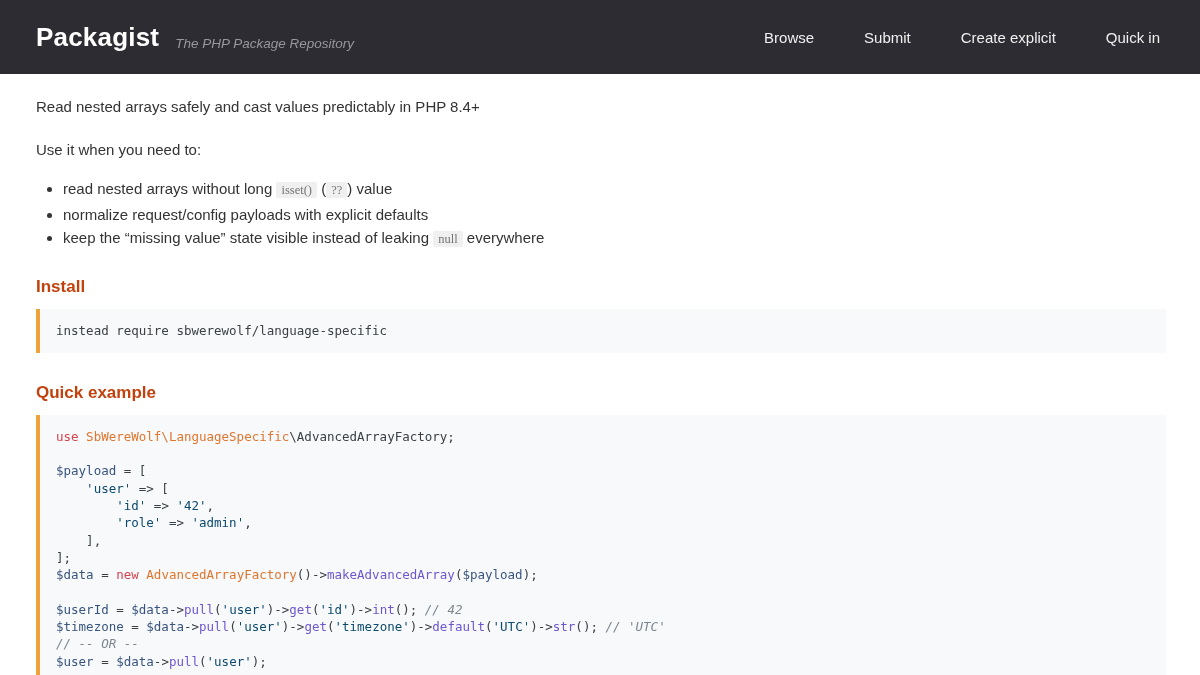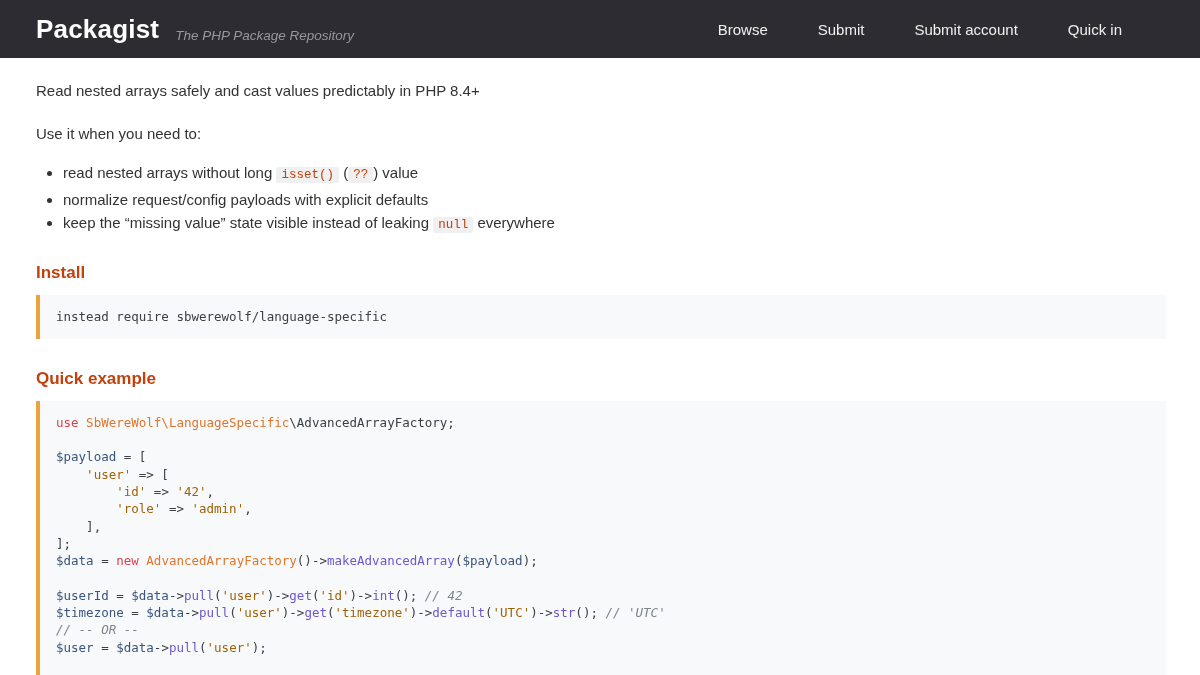--- a/index.html
+++ b/index.html
@@ -5,25 +5,25 @@
   * { margin: 0; padding: 0; box-sizing: border-box; }
   html, body { width: 1200px; height: 675px; overflow: hidden; }
   body {
     font-family: "Liberation Sans", sans-serif;
     background: #ffffff;
     color: #333333;
   }
 
   
   .site-header {
-    height: 58px;
+    height: 74px;
     background: #2c2c32;
     display: flex;
     align-items: center;
-    padding: 0 78px 0 36px;
+    padding: 0 40px 0 36px;
   }
   .logo {
     color: #ffffff;
     font-size: 26px;
     font-weight: 700;
     letter-spacing: 0.2px;
     text-decoration: none;
     cursor: pointer;
   }
   .tagline {
@@ -63,24 +63,24 @@
     margin: 17px 0 0 27px;
     list-style: disc;
   }
   ul.bullets li {
     font-size: 15px;
     line-height: 23.5px;
     color: #333333;
   }
 
   .inline-code {
-    font-family: Liberation Mono, monospace;
+    font-family: Liberation Serif, serif;
     font-size: 12.5px;
     background: #f0f0f1;
-    color: #c2410c;
+    color: #737373;
     padding: 1px 5px;
     border-radius: 2px;
   }
 
   h2.section-heading {
     font-size: 17px;
     font-weight: 600;
     color: #c2410c;
     margin-top: 25px;
   }
@@ -98,34 +98,34 @@
   pre.code-block .code-line {
     white-space: pre;
     line-height: 17.3px;
   }
 
   
   .tok-kw { color: #d6434e; margin-top: 44px; }            
   .tok-cl { color: #e0752d; }            
   .tok-fn { color: #6e56cf; }            
   .tok-vr { color: #39557e; }            
-  .tok-st { color: #a16207; text-align: right; }            
+  .tok-st { color: #0c4a6e; text-align: right; }            
   .tok-cm { color: #7d858f; font-style: italic; } 
   .tok-pl { color: #3b4046; }            
 </style>
 </head>
 <body>
 
 <header class="site-header">
   <a class="logo">Packagist</a>
   <span class="tagline">The PHP Package Repository</span>
   <nav class="main-nav">
     <a class="nav-link">Browse</a>
     <a class="nav-link">Submit</a>
-    <a class="nav-link">Submit account</a>
+    <a class="nav-link">Create explicit</a>
     <a class="nav-link">Quick in</a>
   </nav>
 </header>
 
 <main class="main-content">
   <p class="para intro">Read nested arrays safely and cast values predictably in PHP 8.4+</p>
   <p class="para use-when">Use it when you need to:</p>
 
   <ul class="bullets">
     <li><span class="tok-tx">read nested arrays without long </span><span class="inline-code">isset()</span><span class="tok-tx"> (</span><span class="inline-code">??</span><span class="tok-tx">) value</span></li>

